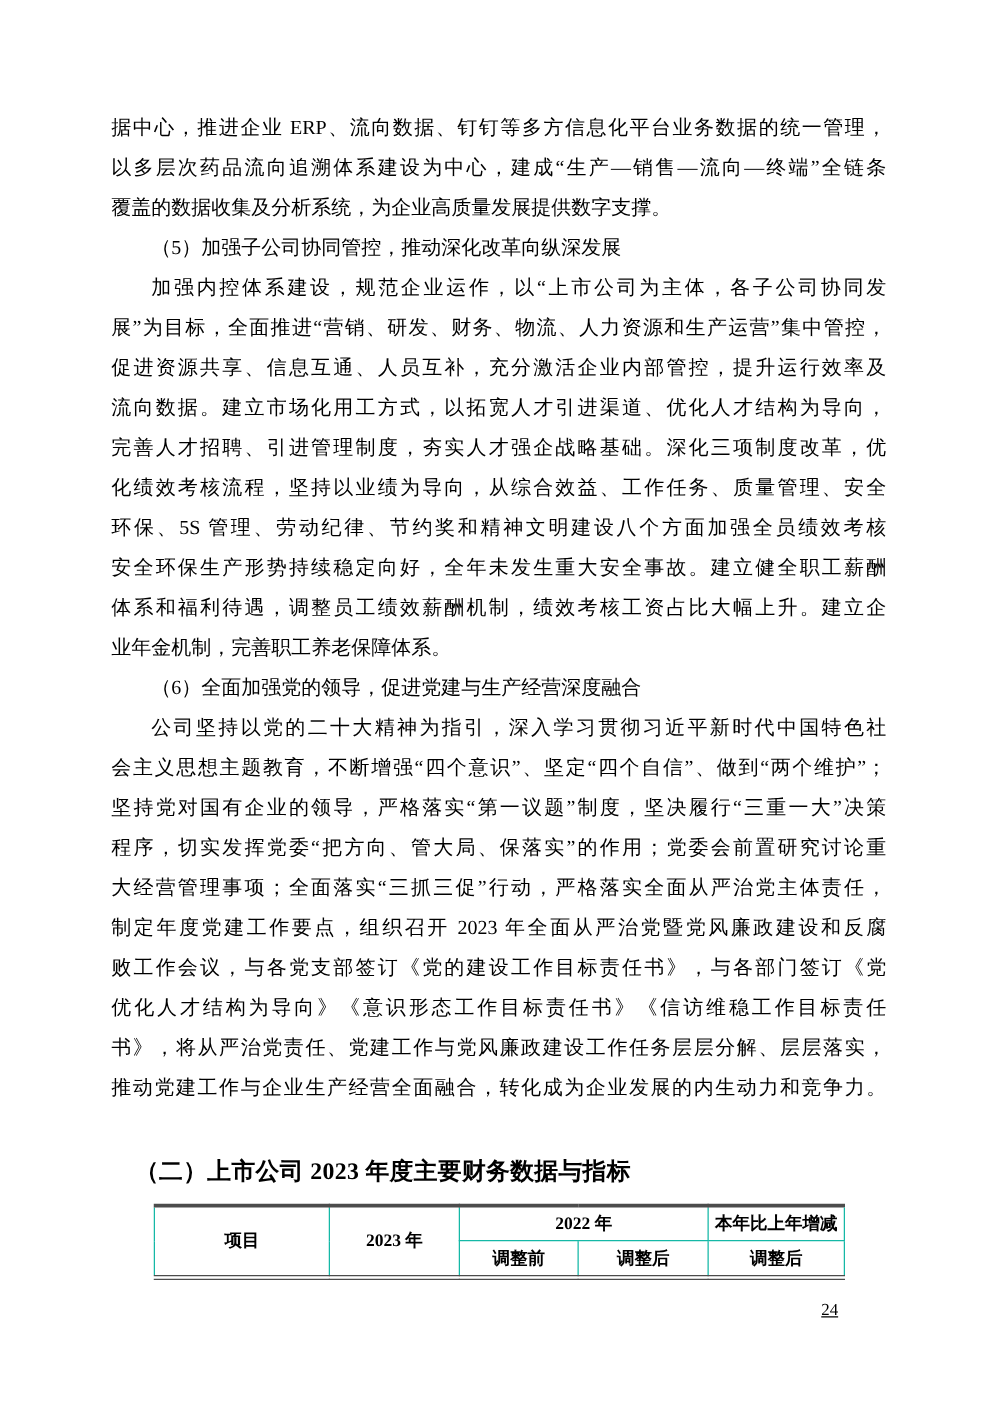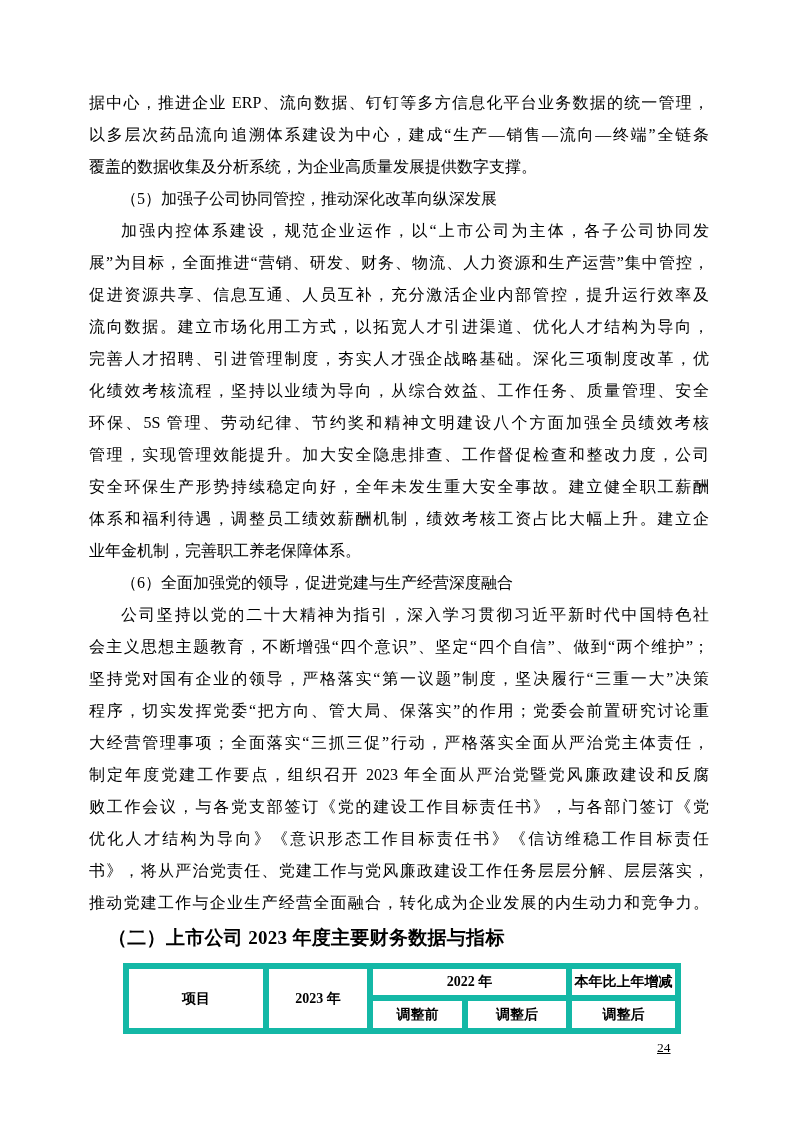--- a/index.html
+++ b/index.html
@@ -43,21 +43,21 @@
     left:123px; top:963px;
     width:552px;
     border-collapse:collapse;
     table-layout:fixed;
     font-size:14px;
     font-weight:bold;
     border-top:3px solid #4c4c4c;
     border-bottom:4px double #4c4c4c;
   }
   .fin-table td {
-    border:6px solid #14b8a6;
+    border:1px solid #14b8a6;
     text-align:center;
     vertical-align:middle;
     padding:0;
   }
   .fin-table tr.r1 td { height:26px; }
   .fin-table tr.r2 td { height:27px; }
   .page-num {
     position:absolute;
     left:657px; top:1040px;
     font-size:13.5px;
@@ -74,21 +74,20 @@
       <div class="line j">以多层次药品流向追溯体系建设为中心，建成“生产—销售—流向—终端”全链条</div>
       <div class="line">覆盖的数据收集及分析系统，为企业高质量发展提供数字支撑。</div>
       <div class="line ind">（5）加强子公司协同管控，推动深化改革向纵深发展</div>
       <div class="line j ind">加强内控体系建设，规范企业运作，以“上市公司为主体，各子公司协同发</div>
       <div class="line j">展”为目标，全面推进“营销、研发、财务、物流、人力资源和生产运营”集中管控，</div>
       <div class="line j">促进资源共享、信息互通、人员互补，充分激活企业内部管控，提升运行效率及</div>
       <div class="line j">流向数据。建立市场化用工方式，以拓宽人才引进渠道、优化人才结构为导向，</div>
       <div class="line j">完善人才招聘、引进管理制度，夯实人才强企战略基础。深化三项制度改革，优</div>
       <div class="line j">化绩效考核流程，坚持以业绩为导向，从综合效益、工作任务、质量管理、安全</div>
       <div class="line j">环保、5S 管理、劳动纪律、节约奖和精神文明建设八个方面加强全员绩效考核</div>
-      <div class="line j">管理，实现管理效能提升。加大安全隐患排查、工作督促检查和整改力度，公司</div>
       <div class="line j">安全环保生产形势持续稳定向好，全年未发生重大安全事故。建立健全职工薪酬</div>
       <div class="line j">体系和福利待遇，调整员工绩效薪酬机制，绩效考核工资占比大幅上升。建立企</div>
       <div class="line">业年金机制，完善职工养老保障体系。</div>
       <div class="line ind">（6）全面加强党的领导，促进党建与生产经营深度融合</div>
       <div class="line j ind">公司坚持以党的二十大精神为指引，深入学习贯彻习近平新时代中国特色社</div>
       <div class="line j">会主义思想主题教育，不断增强“四个意识”、坚定“四个自信”、做到“两个维护”；</div>
       <div class="line j">坚持党对国有企业的领导，严格落实“第一议题”制度，坚决履行“三重一大”决策</div>
       <div class="line j">程序，切实发挥党委“把方向、管大局、保落实”的作用；党委会前置研究讨论重</div>
       <div class="line j">大经营管理事项；全面落实“三抓三促”行动，严格落实全面从严治党主体责任，</div>
       <div class="line j">制定年度党建工作要点，组织召开 2023 年全面从严治党暨党风廉政建设和反腐</div>

